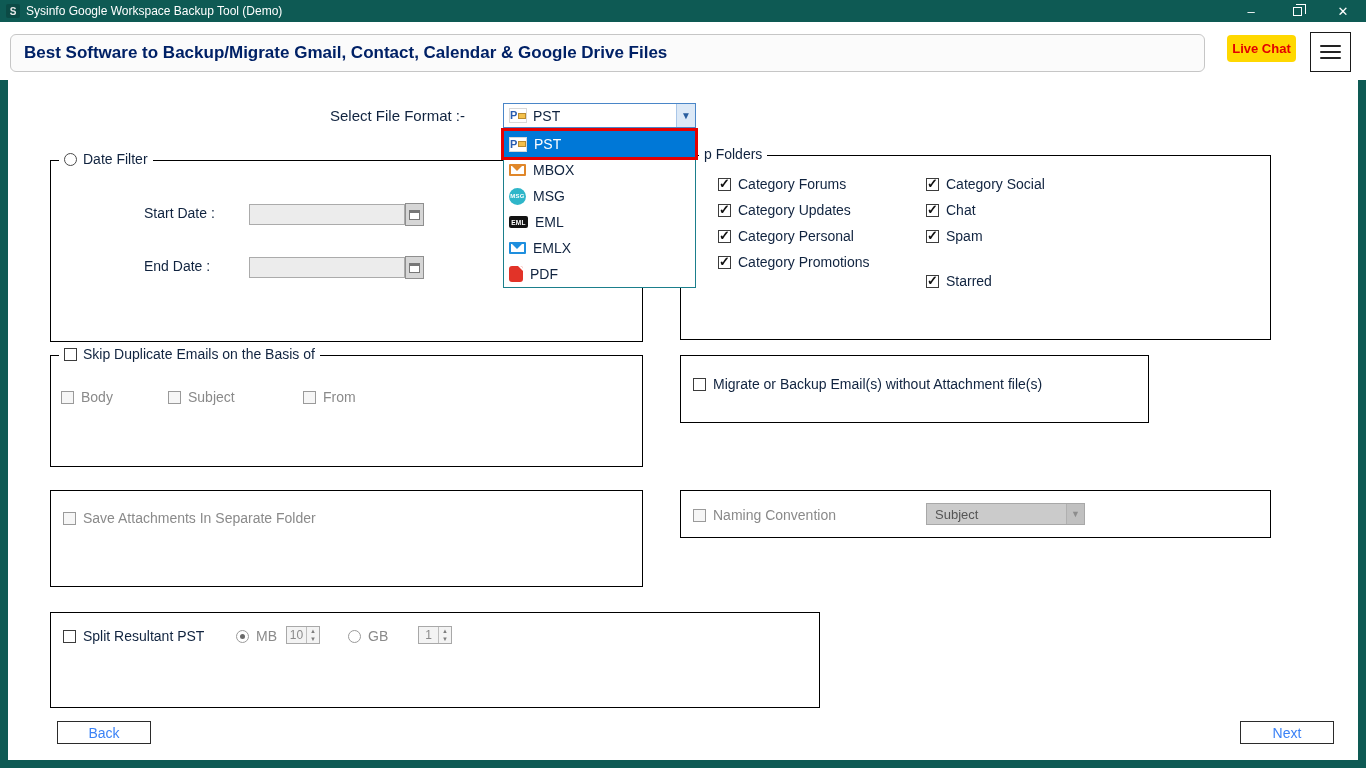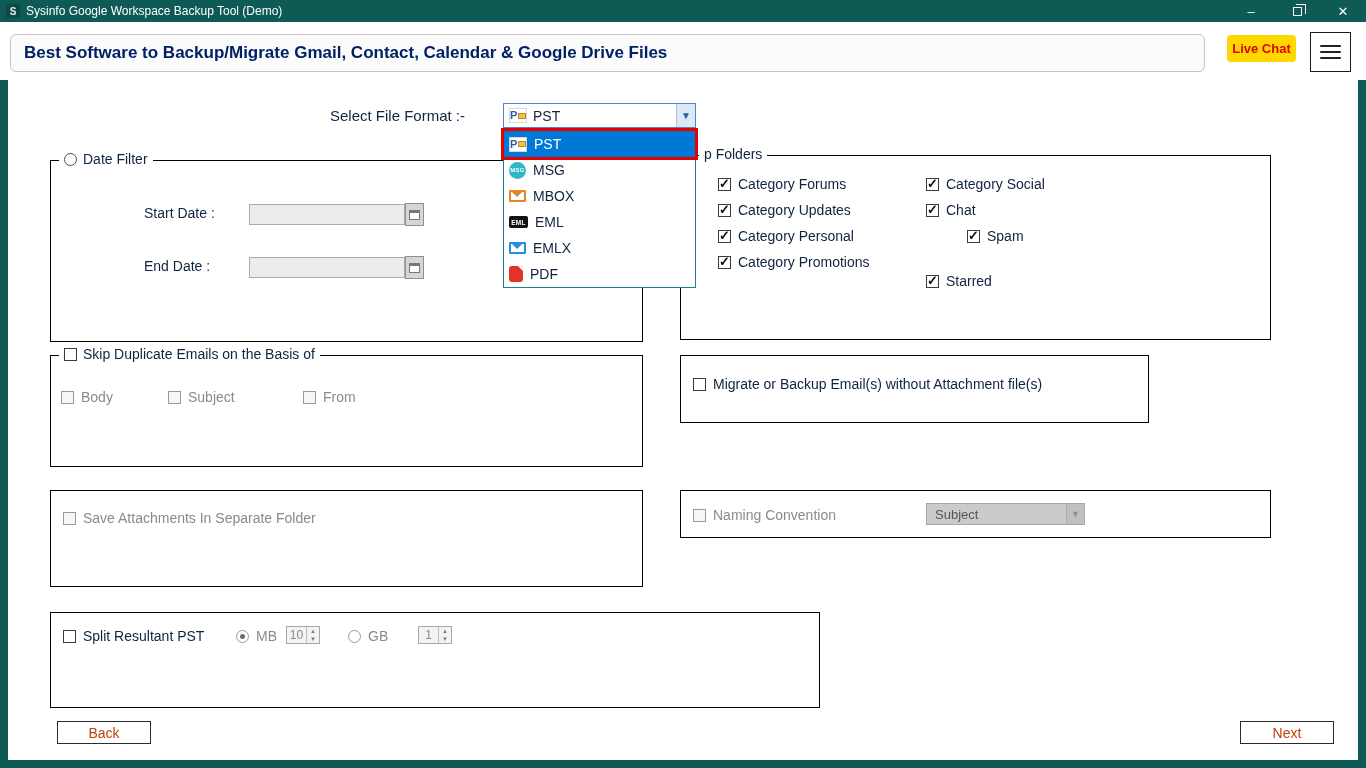--- a/index.html
+++ b/index.html
@@ -109,21 +109,21 @@
     display:flex; align-items:center; justify-content:center; color:#8d8d8d; font-size:9px; border-left:1px solid #b0b0b0;}
   .spin { position:absolute; height:18px; display:inline-flex; align-items:stretch;
     border:1px solid #a8a8a8; background:#f3f3f3; }
   .spin .val { width:19px; display:flex; align-items:center; justify-content:center;
     font-size:12px; color:#8a8a8a; }
   .spin .arrows { display:flex; flex-direction:column; border-left:1px solid #bdbdbd; }
   .spin .arrows span { flex:1; display:flex; align-items:center; justify-content:center;
     font-size:6px; color:#7d7d7d; width:12px; }
   
   .btn { position:absolute; width:94px; height:23px; background:#fff; border:1px solid #2b2b2b;
-    display:flex; align-items:center; justify-content:center; font-size:14px; color:#c2410c; }
+    display:flex; align-items:center; justify-content:center; font-size:14px; color:#3b82f6; }
 </style>
 </head>
 <body>
 
 <div class="titlebar">
   <span class="app-logo">S</span>
   <span>Sysinfo Google Workspace Backup Tool (Demo)</span>
   <div class="win-controls">
     <div class="win-btn">
       <span>–</span>
@@ -167,26 +167,26 @@
 
   <div class="ff-list">
     <div class="option selected">
       <span class="ic ic-pst">
           <b>P</b>
           <i></i>
         </span>
       <span>PST</span>
     </div>
     <div class="option">
+      <span class="ic envelope ic-mbox"></span>
+      <span>MBOX</span>
+    </div>
+    <div class="option">
       <span class="ic ic-msg">MSG</span>
       <span>MSG</span>
-    </div>
-    <div class="option">
-      <span class="ic envelope ic-mbox"></span>
-      <span>MBOX</span>
     </div>
     <div class="option">
       <span class="ic ic-eml">EML</span>
       <span>EML</span>
     </div>
     <div class="option">
       <span class="ic envelope ic-emlx"></span>
       <span>EMLX</span>
     </div>
     <div class="option">
@@ -233,21 +233,21 @@
     </div>
 
     <div class="rowc" style="left:245px; top:20px;">
       <span class="cb checked"></span>
       <span>Category Social</span>
     </div>
     <div class="rowc" style="left:245px; top:46px;">
       <span class="cb checked"></span>
       <span>Chat</span>
     </div>
-    <div class="rowc" style="left:245px; top:72px;margin-left:41px;">
+    <div class="rowc" style="left:245px; top:72px;">
       <span class="cb checked"></span>
       <span>Spam</span>
     </div>
     <div class="rowc" style="left:245px; top:98px;margin-top:19px;">
       <span class="cb checked"></span>
       <span>Starred</span>
     </div>
   </div>
 
   <div class="gb" style="left:42px; top:275px; width:593px; height:112px;">

